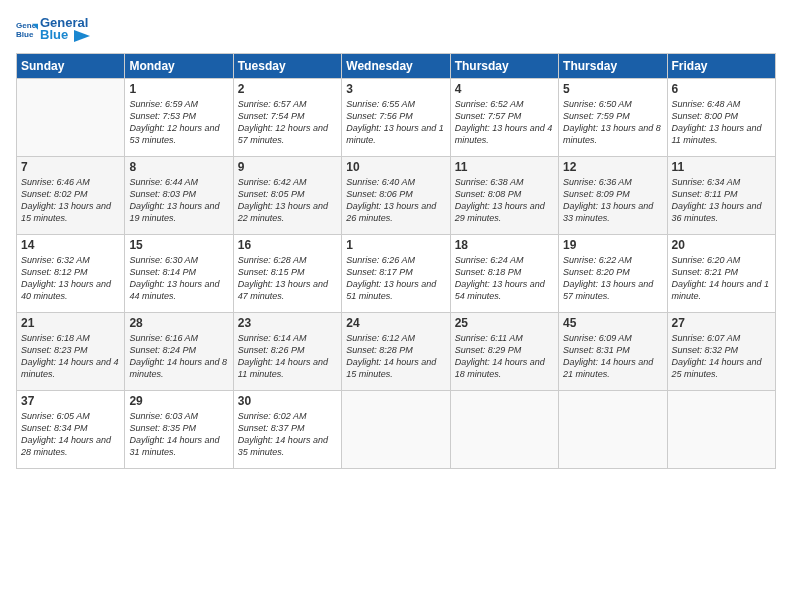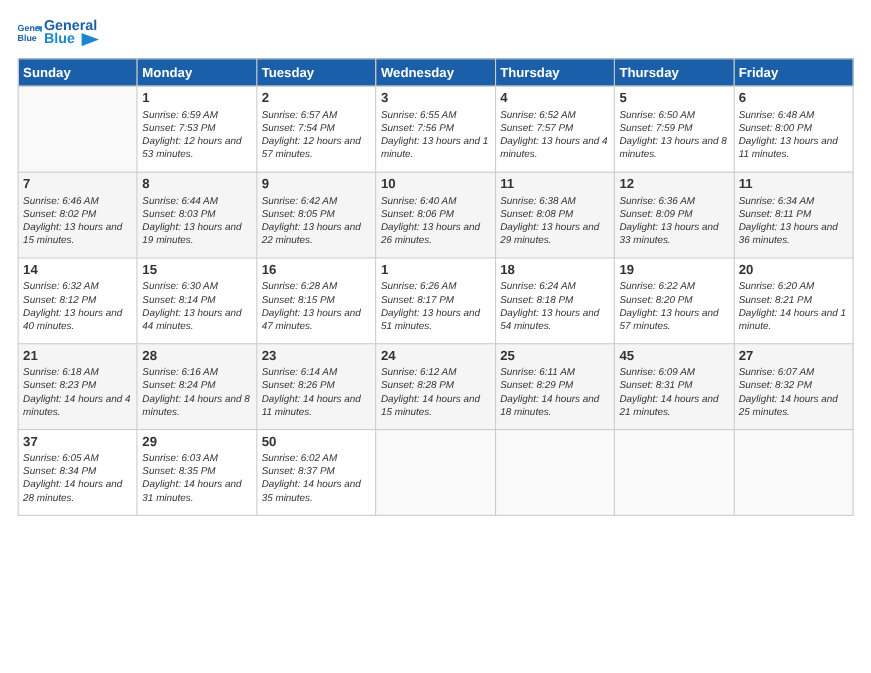--- a/index.html
+++ b/index.html
@@ -250,21 +250,21 @@
         <tr>
           <td>
             <span class="day-number">37</span>
             <div class="day-info">Sunrise: 6:05 AM<br>Sunset: 8:34 PM<br>Daylight: 14 hours and 28 minutes.</div>
           </td>
           <td>
             <span class="day-number">29</span>
             <div class="day-info">Sunrise: 6:03 AM<br>Sunset: 8:35 PM<br>Daylight: 14 hours and 31 minutes.</div>
           </td>
           <td>
-            <span class="day-number">50</span>
+            <span class="day-number">30</span>
             <div class="day-info">Sunrise: 6:02 AM<br>Sunset: 8:37 PM<br>Daylight: 14 hours and 35 minutes.</div>
           </td>
           <td class="empty"></td>
           <td class="empty"></td>
           <td class="empty"></td>
           <td class="empty"></td>
         </tr>
       </tbody>
   </table>
 </div>

